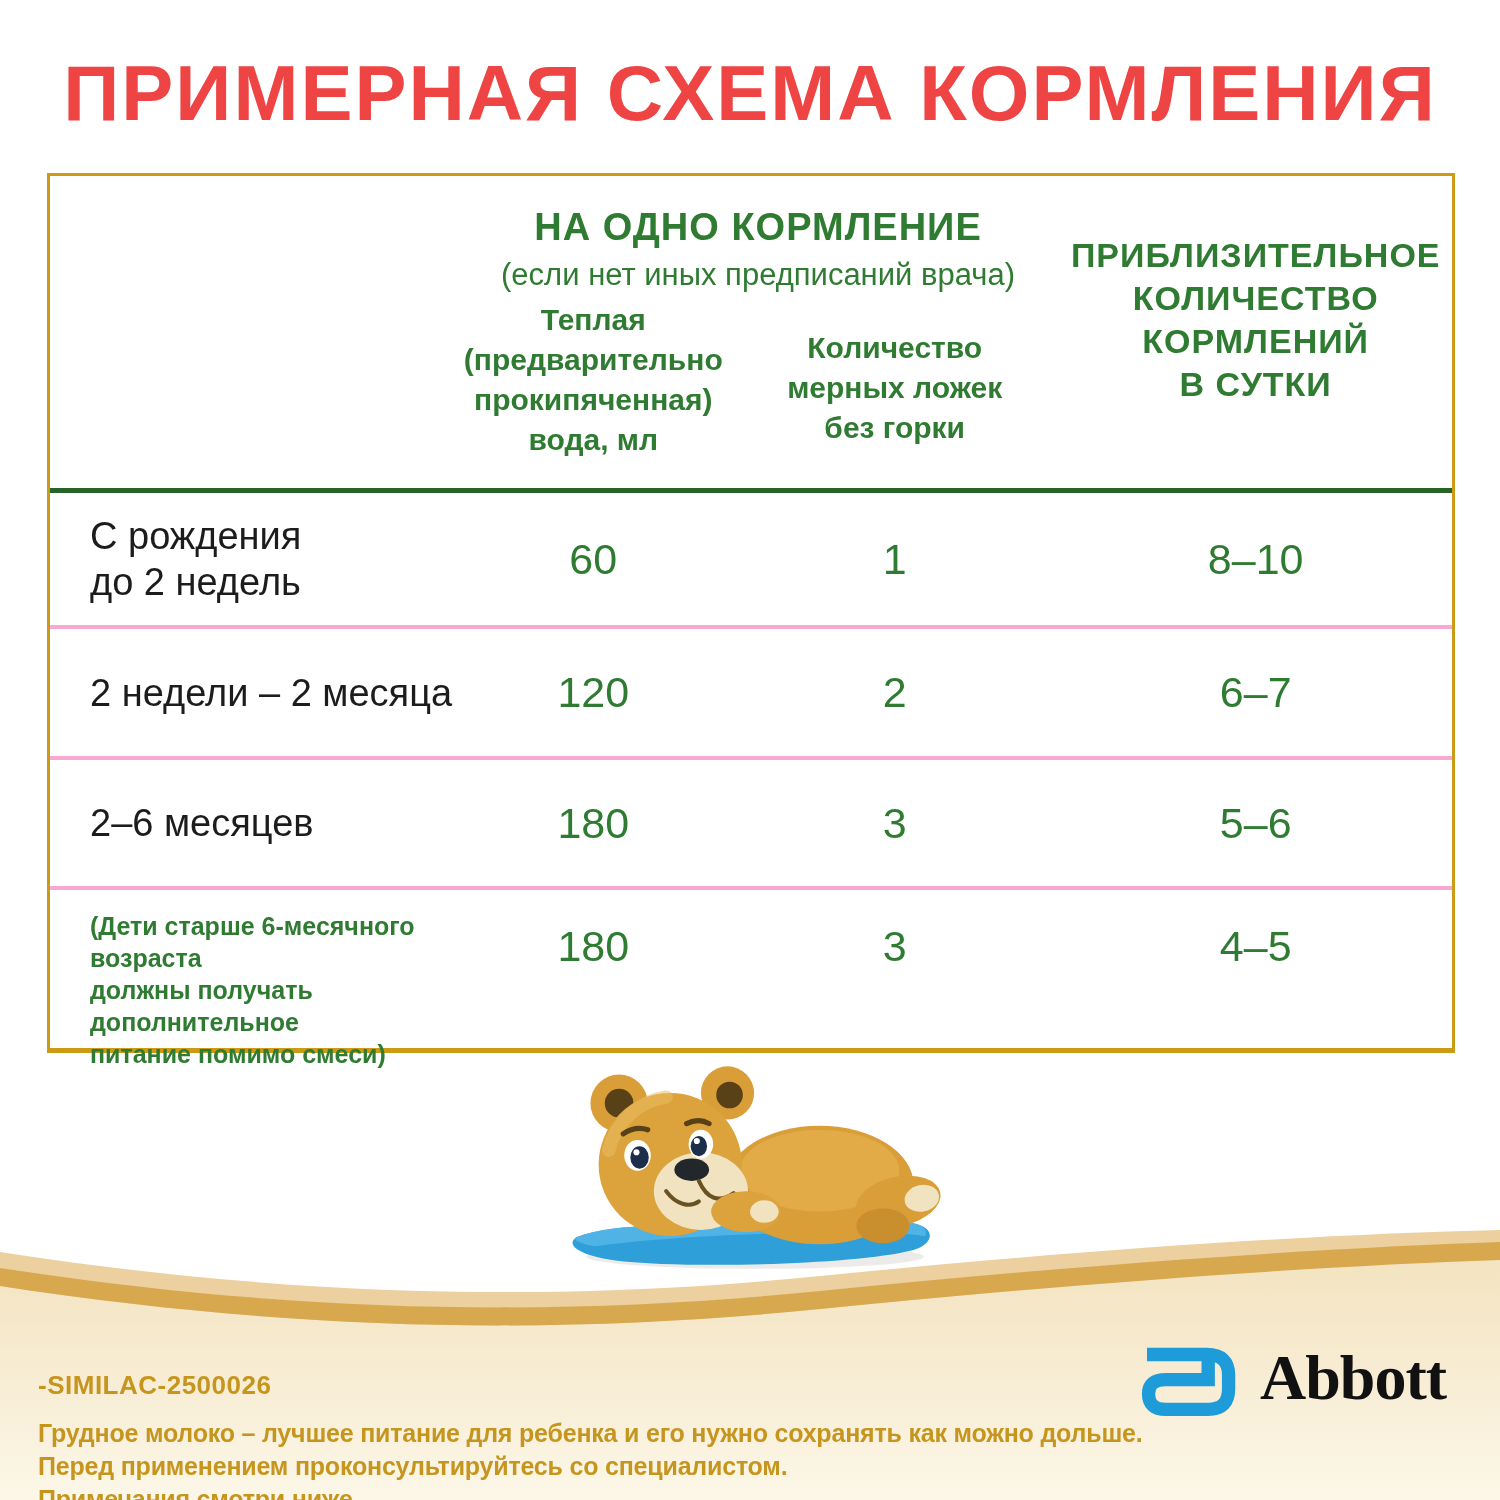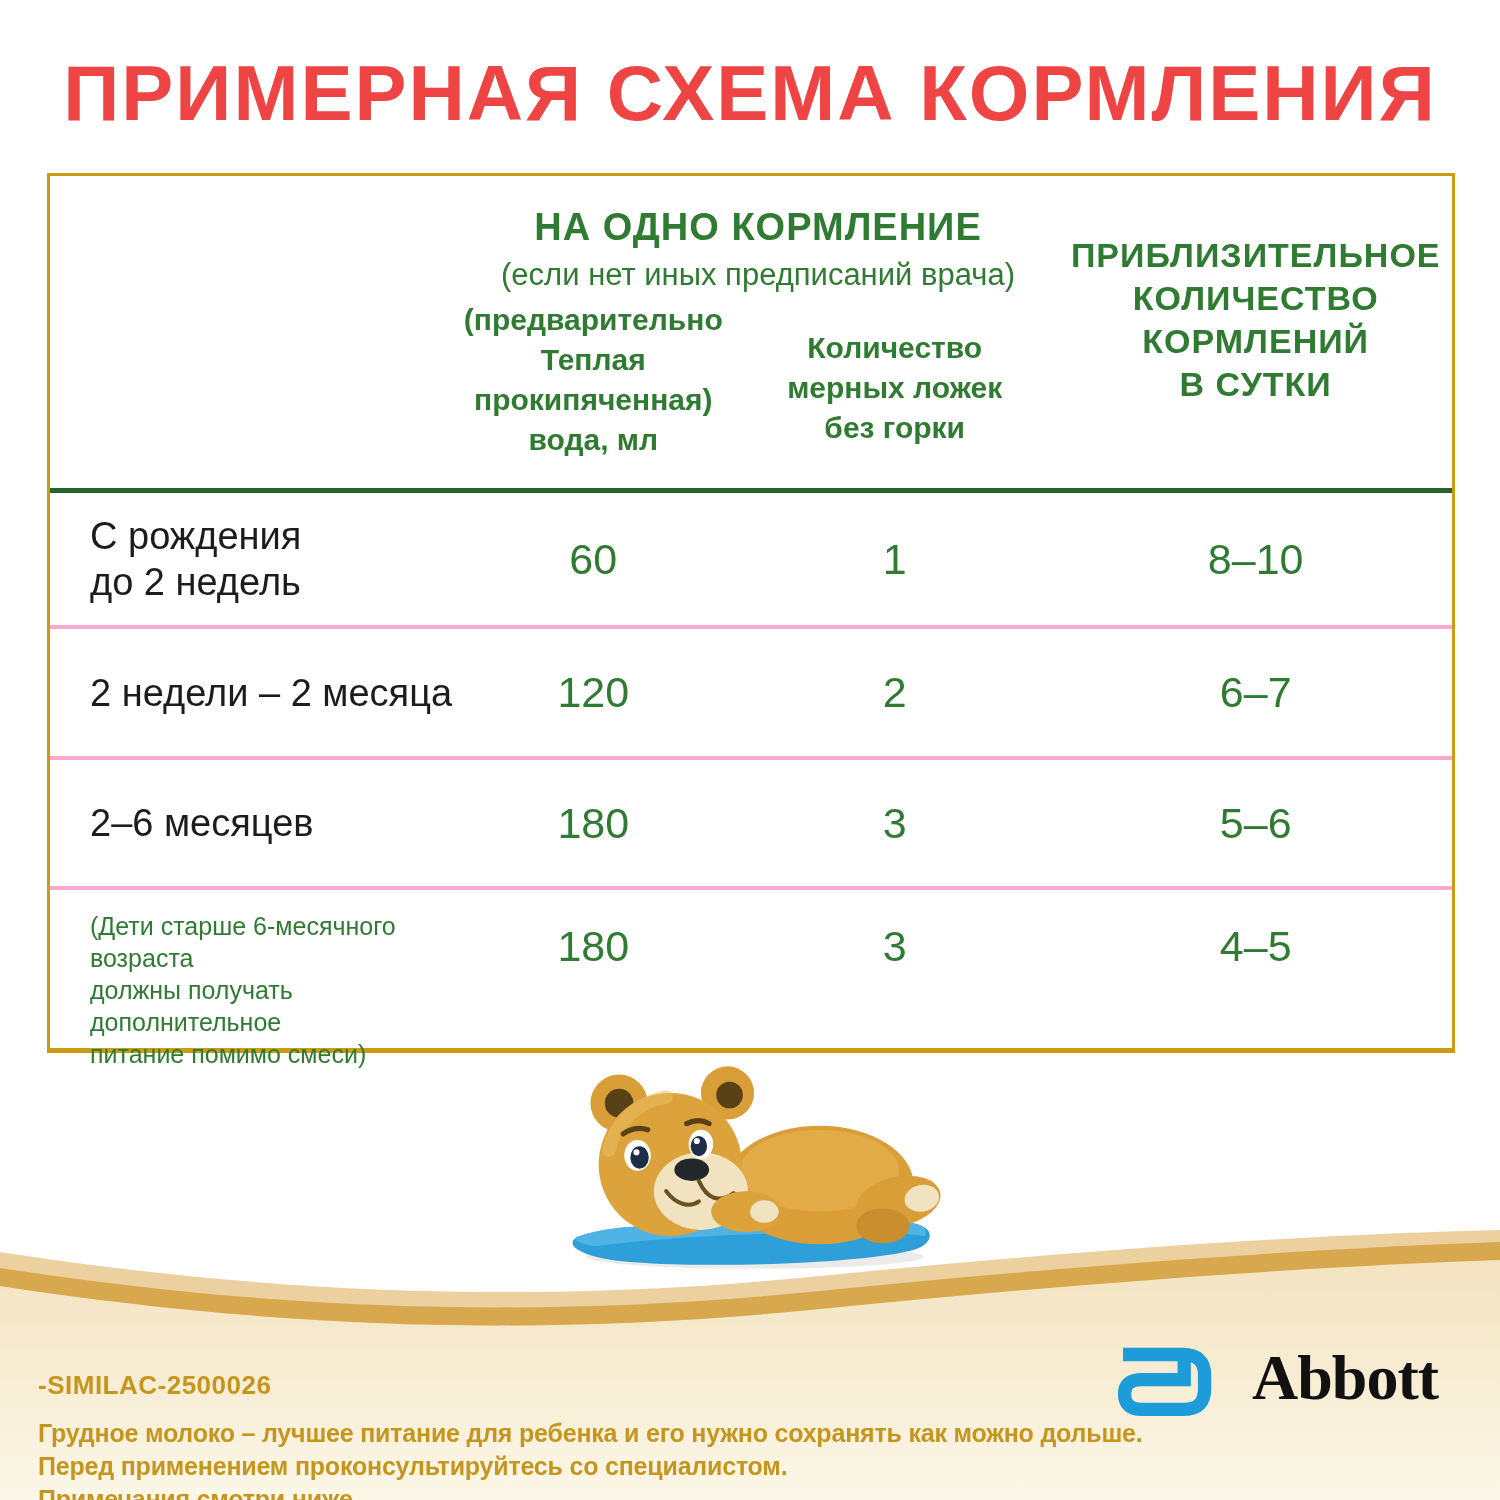--- a/index.html
+++ b/index.html
@@ -46,31 +46,31 @@
   }
   .trow.sep{border-top:4px solid #f9a8d4;}
   .r1{height:132px;}
   .r2{height:127px;}
   .r3{height:126px;}
   .r4{height:160px;align-items:start;}
   .age-cell{padding-left:40px;font-size:38px;line-height:46px;color:#1c1c1c;}
   .val-cell{text-align:center;font-size:43px;color:#2E7B31;font-weight:400;}
   .r4 .age-cell{padding-top:10px;}
   .r4 .val-cell{padding-top:32px;}
-  .age-note{font-size:25px;line-height:32px;font-weight:400;margin-top:10px;}
+  .age-note{font-size:25px;line-height:32px;font-weight:700;margin-top:10px;}
   
   .bear{position:absolute;left:545px;top:1050px;width:410px;height:225px;}
   
   .wave{position:absolute;left:0;top:1180px;width:1500px;height:320px;}
   
   .footer-text{position:absolute;left:38px;top:1358px;color:#C6951E;}
   .footer-code{font-size:26px;font-weight:700;letter-spacing:0.5px;margin-top:12px;}
   .footer-lines{margin-top:16px;font-size:25px;font-weight:700;line-height:33px;letter-spacing:-0.2px;}
   
-  .abbott{position:absolute;left:1112px;top:1336px;display:flex;align-items:center;gap:38px;}
+  .abbott{position:absolute;left:1136px;top:1336px;display:flex;align-items:center;gap:22px;}
   .abbott-mark{width:102px;height:84px;}
   .abbott-word{
     font-family:"Liberation Serif", serif;font-weight:700;font-size:64px;color:#111111;
     letter-spacing:-1px;
   }
 </style>
 </head>
 <body>
 
 <div class="page-title">ПРИМЕРНАЯ СХЕМА КОРМЛЕНИЯ</div>
@@ -78,22 +78,22 @@
 <div class="schedule-table">
 
   <div class="thead">
 
     <div class="feeding-group green">
       <div class="fg-title">НА ОДНО КОРМЛЕНИЕ</div>
       <div class="fg-sub">(если нет иных предписаний врача)</div>
     </div>
 
     <div class="water-header green">
+      <div>Теплая</div>
       <div>(предварительно</div>
-      <div>Теплая</div>
       <div>прокипяченная)</div>
       <div>вода, мл</div>
     </div>
 
     <div class="scoops-header green">
       <div>Количество</div>
       <div>мерных ложек</div>
       <div>без горки</div>
     </div>
 

